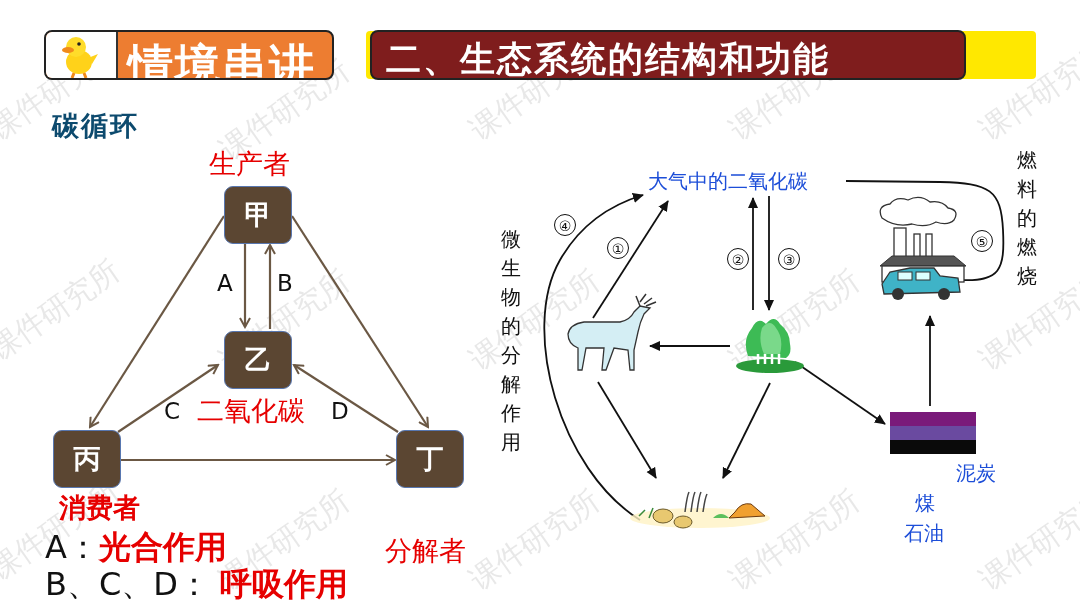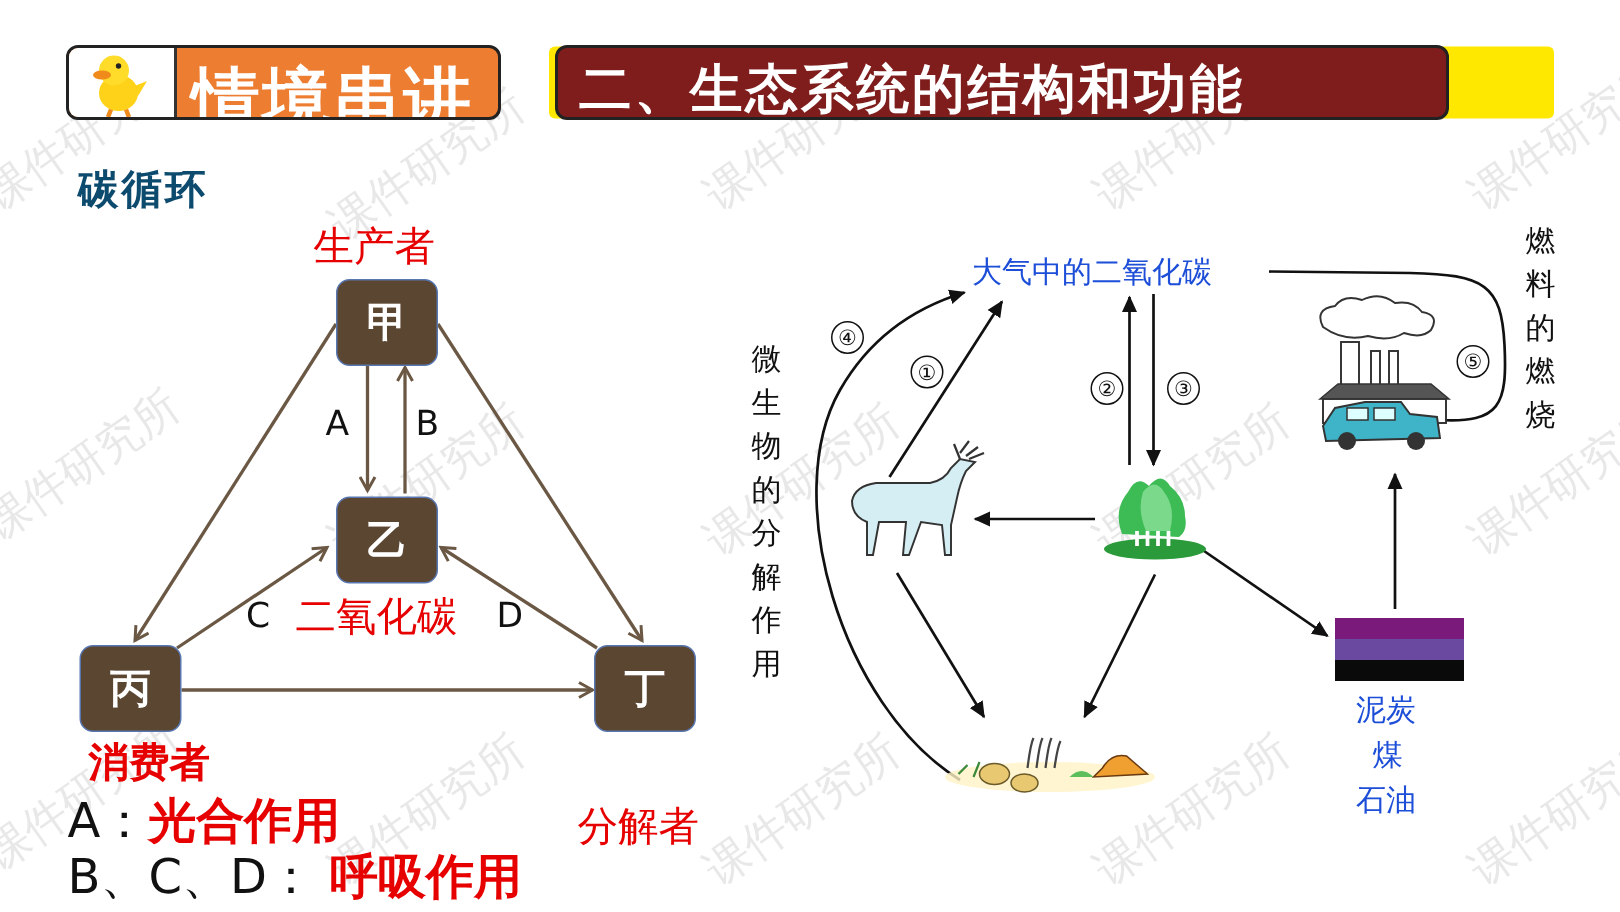--- a/index.html
+++ b/index.html
@@ -196,15 +196,15 @@
   <path d="M110 30 Q116 20 126 22 L140 34 L104 36 Z" fill="#f0a030" stroke="#6b3a10"></path>
   <path d="M88 36 Q96 28 104 36 Z" fill="#5cbf5c"></path>
   <path d="M14 34 L20 28 M24 36 L28 26" stroke="#3a8a3a" stroke-width="1.5"></path>
 </svg>
 
 <div class="fossil">
   <div style="background:#7a1a7a;"></div>
   <div style="background:#6a4aa0;"></div>
   <div style="background:#0a0a0a;"></div>
 </div>
-<div class="rtxt" style="left:904px;top:460px;">泥炭</div>
+<div class="rtxt" style="left:956px;top:460px;">泥炭</div>
 <div class="rtxt" style="left:915px;top:490px;">煤</div>
 <div class="rtxt" style="left:904px;top:520px;">石油</div>
 
 </body></html>

